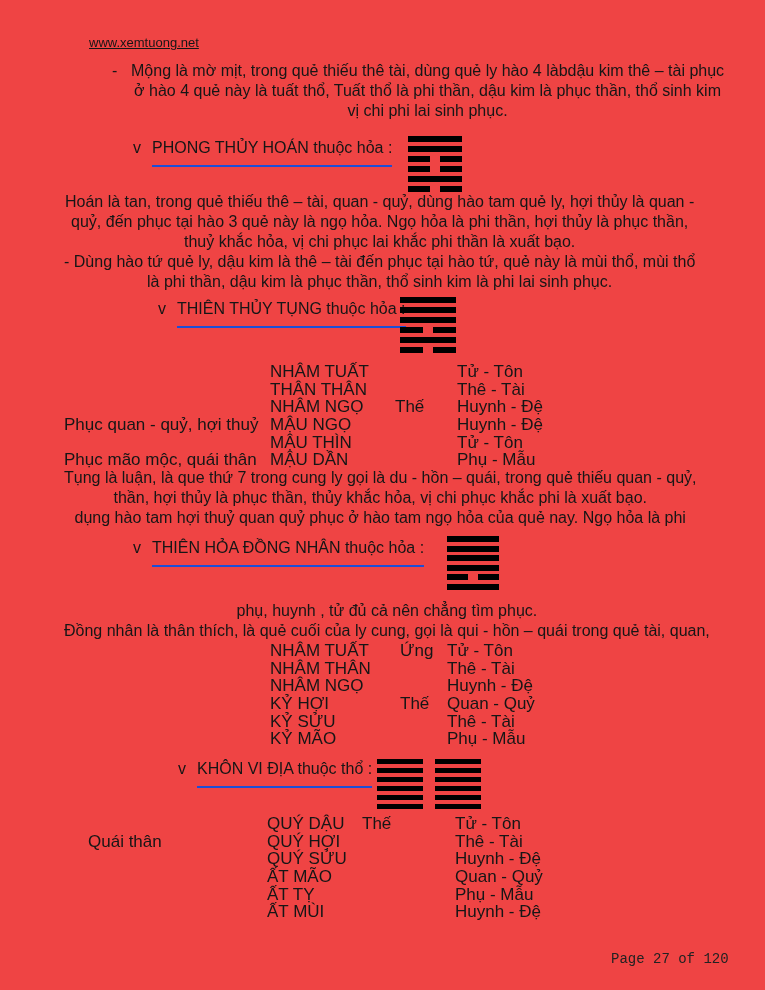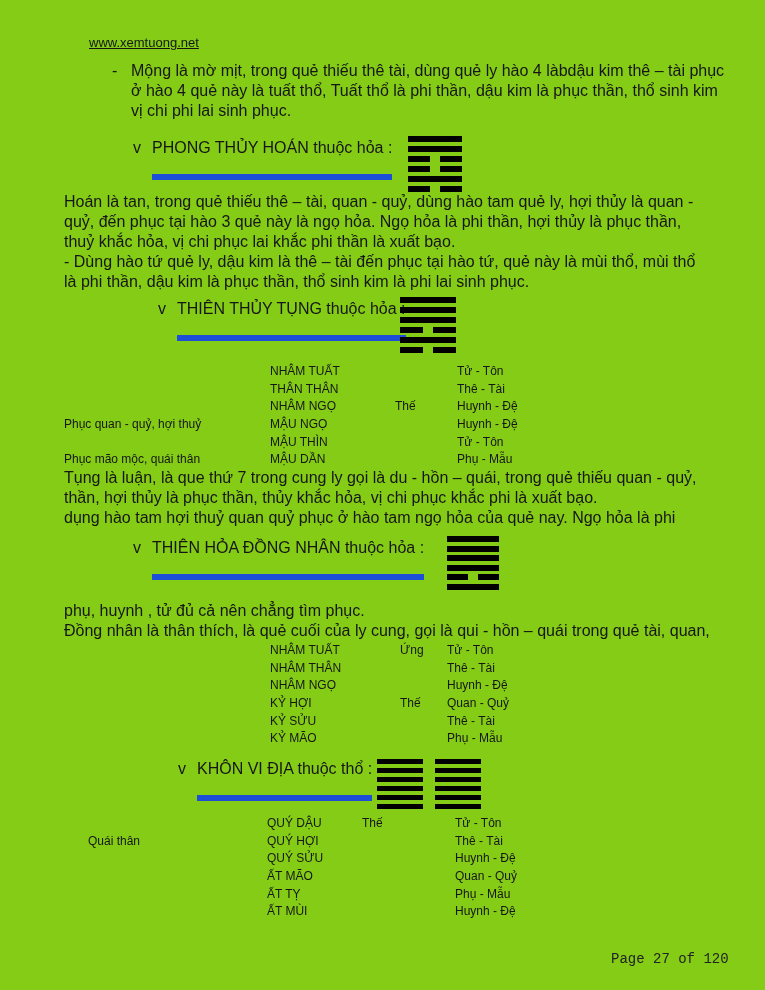--- a/index.html
+++ b/index.html
@@ -1,58 +1,58 @@
 <!DOCTYPE html>
 <html><head>
 <meta charset="utf-8">
 <style>
   html,body{margin:0;padding:0;background:#e8e8e8;}
   .page{
     position:relative;
     width:765px;height:990px;
     margin:0 auto;
-    background:#84cc16;
+    background:#ef4444;
     color:#161616;
     font-family:"Liberation Sans", sans-serif;
     overflow:hidden;
   }
   .abs{position:absolute;}
   .site-link{
     left:89px;top:35px;
     font-size:13px;
     color:#161616;
     text-decoration:underline;
     white-space:nowrap;
   }
   .para{position:absolute;font-size:16px;line-height:20px;}
-  .para .line{white-space:nowrap;height:20px;}
+  .para .line{white-space:nowrap;height:20px;text-align:center;}
   .dash{left:112px;top:61px;font-size:16px;line-height:20px;}
 
   .heading{position:absolute;font-size:16px;white-space:nowrap;line-height:19px;}
   .heading .marker{display:inline-block;}
-  .heading .title{margin-left:11px;border-bottom:6px solid #1d4ed8;padding-bottom:18px;}
+  .heading .title{margin-left:11px;border-bottom:2px solid #1d4ed8;padding-bottom:9px;}
 
   
   .hexagram{
     position:absolute;
     display:flex;flex-direction:column;justify-content:space-between;
   }
   .hex-row{display:flex;justify-content:space-between;height:6px;width:100%;}
   .hex-seg{background:#000;height:100%;}
   .hex-row.solid .hex-seg{width:100%;}
   .hex-row.broken .hex-seg{width:calc(50% - 5px);}
   .hx1{left:408px;top:136px;width:54px;height:56px;}
   .hx2{left:400px;top:297px;width:56px;height:56px;}
   .hx3{left:447px;top:536px;width:52px;height:54px;}
   .hx4{left:377px;top:759px;width:104px;height:50px;}
   .hx4 .hex-row{height:5px;}
   .hx4 .hex-row.broken .hex-seg{width:calc(50% - 6px);}
 
   
-  .htable{position:absolute;left:0;width:765px;font-size:12px;}
+  .htable{position:absolute;left:0;width:765px;font-size:17px;}
   .trow{position:relative;height:17.7px;}
   .trow span{position:absolute;top:0;white-space:nowrap;line-height:17.7px;}
   .t1{top:363px;}
   .t1 .c-left{left:64px;}  .t1 .c-main{left:270px;} .t1 .c-pos{left:395px;} .t1 .c-rel{left:457px;}
   .t2{top:642px;}  .t2 .c-main{left:270px;} .t2 .c-pos{left:400px;} .t2 .c-rel{left:447px;}
   .t3{top:815px;}
   .t3 .c-left{left:88px;}  .t3 .c-main{left:267px;} .t3 .c-pos{left:362px;} .t3 .c-rel{left:455px;}
 
   .p-intro{left:131px;top:61px;}
   .h1{left:133px;top:138px;}

